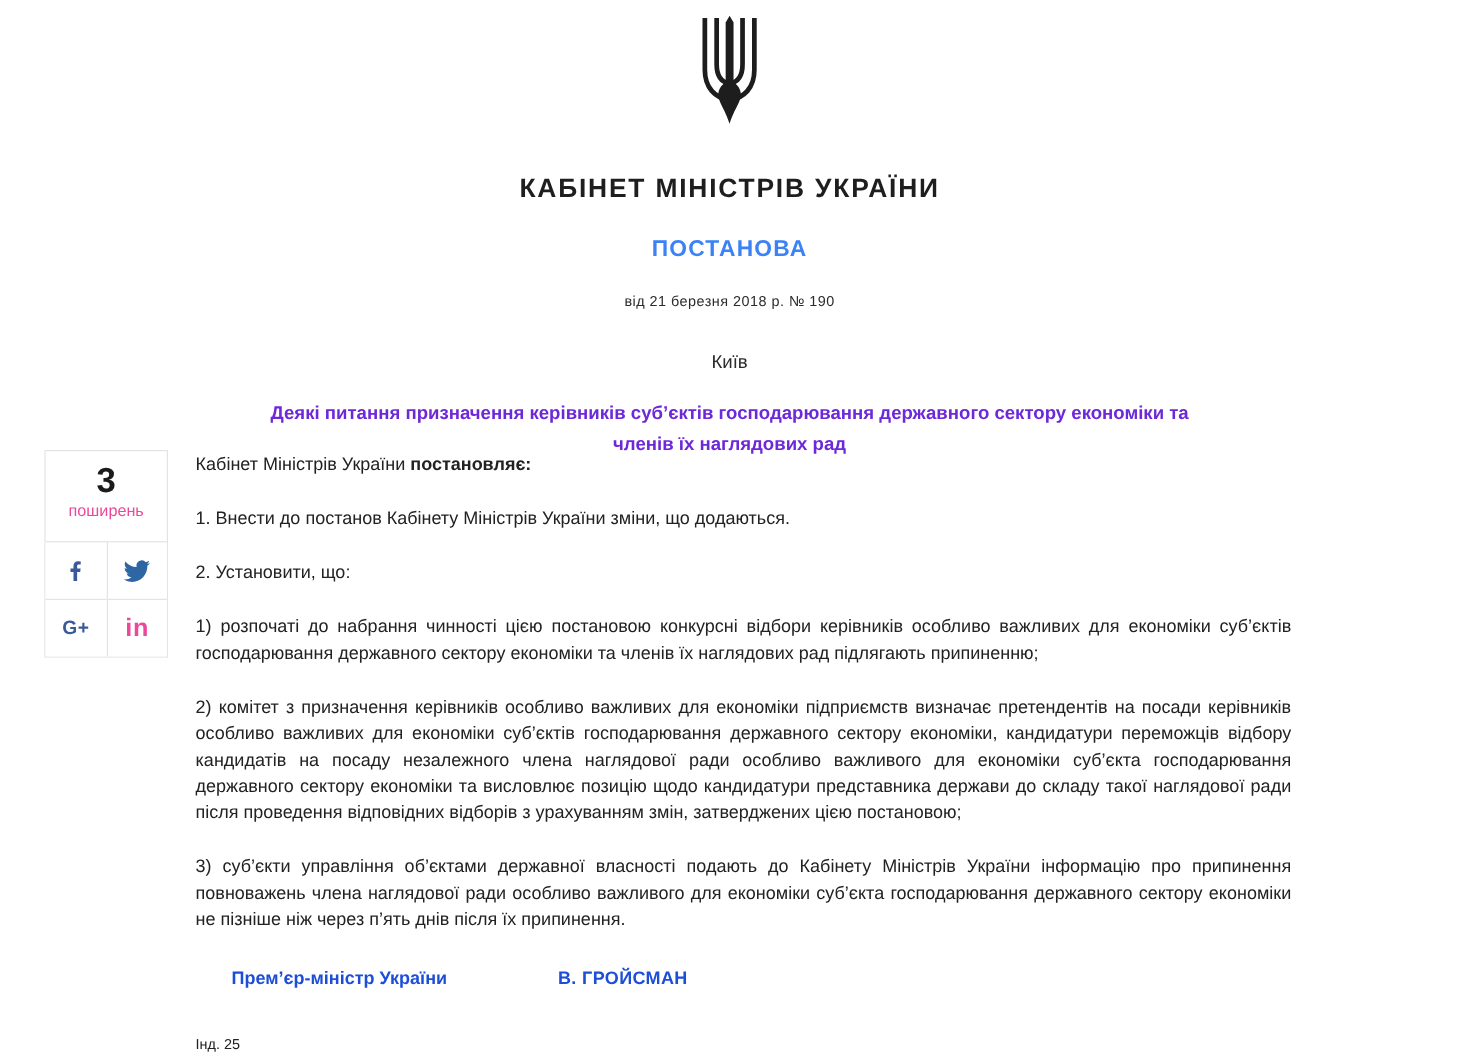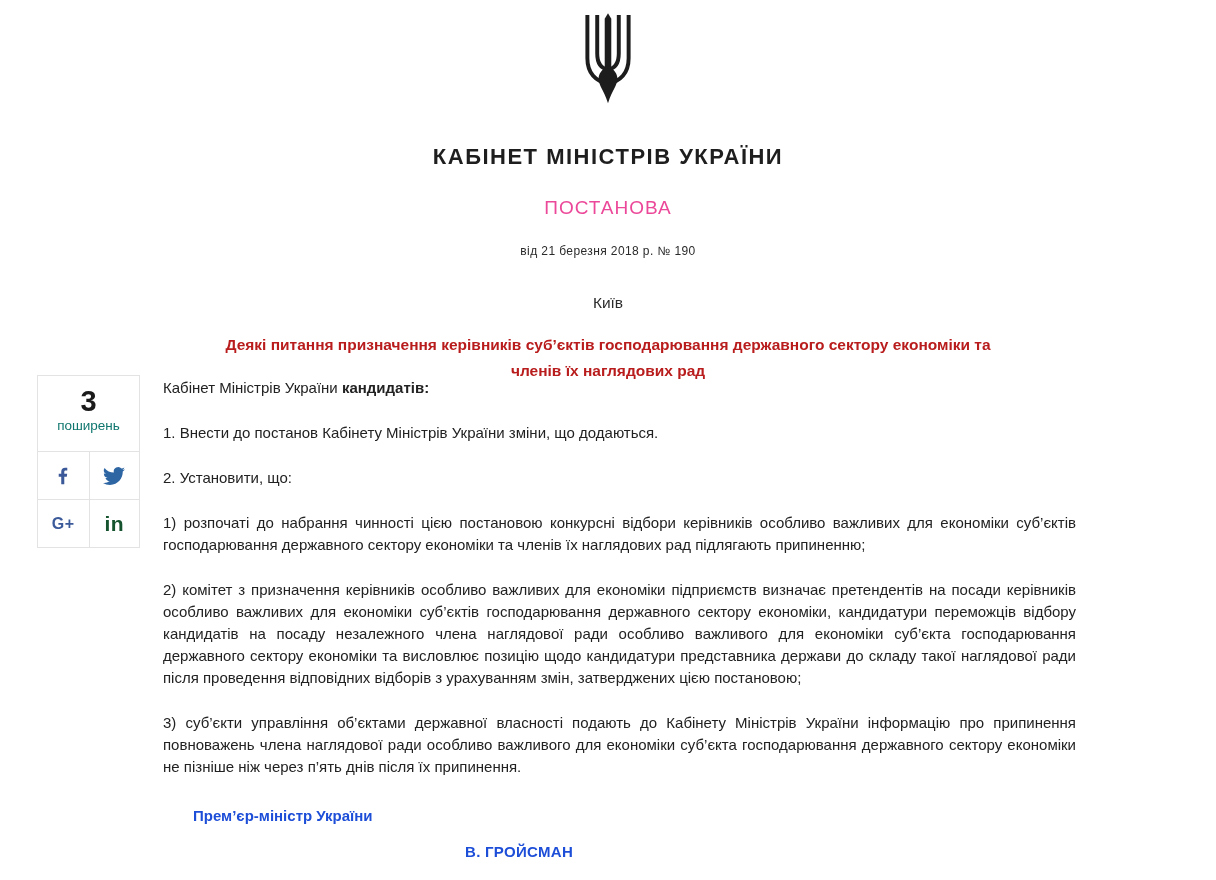--- a/index.html
+++ b/index.html
@@ -11,38 +11,38 @@
   }
 
   
   .doc-header { width:100%; text-align:center; }
   .emblem-wrap { margin-top:12px; height:96px; display:flex; justify-content:center; }
   .org-name {
     margin-top:36px; font-size:22px; font-weight:700; letter-spacing:1.5px;
     color:#1e1e1e;
   }
   .doc-type {
-    margin-top:27px; font-size:19px; font-weight:400; letter-spacing:1px;
-    color:#ec4899;
+    margin-top:27px; font-size:19px; font-weight:700; letter-spacing:1px;
+    color:#3b82f6;
   }
   .date-line { margin-top:25px; font-size:12px; letter-spacing:0.4px; color:#2b2b2b; }
   .city-line { margin-top:36px; font-size:15.5px; color:#2b2b2b; }
   .doc-title {
     margin:20px auto 0 auto; max-width:790px;
-    font-size:15.5px; font-weight:700; line-height:26px; color:#b91c1c;
+    font-size:15.5px; font-weight:700; line-height:26px; color:#6d28d9;
   }
 
   
   .share {
     position:absolute; left:37px; top:375px; width:103px;
     border:1px solid #e3e3e3; background:#fff;
   }
   .share-count-cell { height:75px; text-align:center; padding-top:9px; }
   .share-count { font-size:29px; font-weight:600; color:#1b1b1b; line-height:32px; }
-  .share-count-label { font-size:13.5px; color:#0f766e; margin-top:1px; }
+  .share-count-label { font-size:13.5px; color:#ec4899; margin-top:1px; }
   .share-grid { display:grid; grid-template-columns:1fr 1fr; }
   .share-btn {
     height:48px; display:flex; align-items:center; justify-content:center;
     border-top:1px solid #e3e3e3; cursor:pointer; text-decoration:none;
     background:#fff;
   }
   .share-btn:nth-child(even) { border-left:1px solid #e3e3e3; }
   .share-btn svg { display:block; }
   .gplus-label { font-size:16px; font-weight:700; letter-spacing:0.5px; }
   .linkedin-label { font-size:21px; font-weight:800; letter-spacing:0.5px; }
@@ -51,21 +51,21 @@
   .doc-body {
     position:absolute; left:163px; top:377px; width:913px;
     font-size:15px; line-height:22px; color:#222222;
   }
   .doc-body p { margin-bottom:23px; text-align:justify; }
   .doc-body p.short { text-align:left; }
   .intro-bold { font-weight:700; }
 
   .signature { display:flex; margin-top:27px; padding-left:30px; font-weight:600; color:#1d4ed8; }
   .signature .sig-position { width:272px; }
-  .signature .sig-name { letter-spacing:0.3px;margin-top:36px; }
+  .signature .sig-name { letter-spacing:0.3px; }
 
   .doc-index { margin-top:32px; font-size:12px; color:#222222; }
 </style>
 </head>
 <body>
 
 <div class="doc-header">
 
   <div class="emblem-wrap">
     <svg width="60" height="96" viewBox="0 0 64 100">
@@ -103,30 +103,30 @@
     <a class="share-btn" style="color: rgb(46, 102, 164);">
       <svg width="24" height="22" viewBox="0 0 24 24" fill="currentColor">
         <path d="M21.543 7.104c.015.211.015.423.015.636 0 6.507-4.954 14.01-14.01 14.01v-.003A13.94 13.94 0 0 1 0 19.539a9.88 9.88 0 0 0 7.287-2.041 4.93 4.93 0 0 1-4.6-3.42 4.916 4.916 0 0 0 2.223-.084A4.926 4.926 0 0 1 .96 9.167v-.062a4.887 4.887 0 0 0 2.235.616A4.928 4.928 0 0 1 1.67 3.148a13.98 13.98 0 0 0 10.15 5.144 4.929 4.929 0 0 1 8.39-4.49 9.868 9.868 0 0 0 3.128-1.196 4.941 4.941 0 0 1-2.165 2.724A9.828 9.828 0 0 0 24 4.555a10.019 10.019 0 0 1-2.457 2.549z"></path>
       </svg>
     </a>
 
     <a class="share-btn" style="color: rgb(59, 90, 154);">
       <span class="gplus-label">G+</span>
     </a>
 
-    <a class="share-btn" style="color: #14532d;">
+    <a class="share-btn" style="color: #ec4899;">
       <span class="linkedin-label">in</span>
     </a>
 
   </div>
 </div>
 
 <div class="doc-body">
 
-  <p class="short"><span>Кабінет Міністрів України </span><span class="intro-bold">кандидатів:</span></p>
+  <p class="short"><span>Кабінет Міністрів України </span><span class="intro-bold">постановляє:</span></p>
 
   <p class="short">1. Внести до постанов Кабінету Міністрів України зміни, що додаються.</p>
   <p class="short">2. Установити, що:</p>
   <p>1) розпочаті до набрання чинності цією постановою конкурсні відбори керівників особливо важливих для економіки суб’єктів господарювання державного сектору економіки та членів їх наглядових рад підлягають припиненню;</p>
   <p>2) комітет з призначення керівників особливо важливих для економіки підприємств визначає претендентів на посади керівників особливо важливих для економіки суб’єктів господарювання державного сектору економіки, кандидатури переможців відбору кандидатів на посаду незалежного члена наглядової ради особливо важливого для економіки суб’єкта господарювання державного сектору економіки та висловлює позицію щодо кандидатури представника держави до складу такої наглядової ради після проведення відповідних відборів з урахуванням змін, затверджених цією постановою;</p>
   <p>3) суб’єкти управління об’єктами державної власності подають до Кабінету Міністрів України інформацію про припинення повноважень члена наглядової ради особливо важливого для економіки суб’єкта господарювання державного сектору економіки не пізніше ніж через п’ять днів після їх припинення.</p>
 
   <div class="signature">
     <span class="sig-position">Прем’єр-міністр України</span>
     <span class="sig-name">В. ГРОЙСМАН</span>

